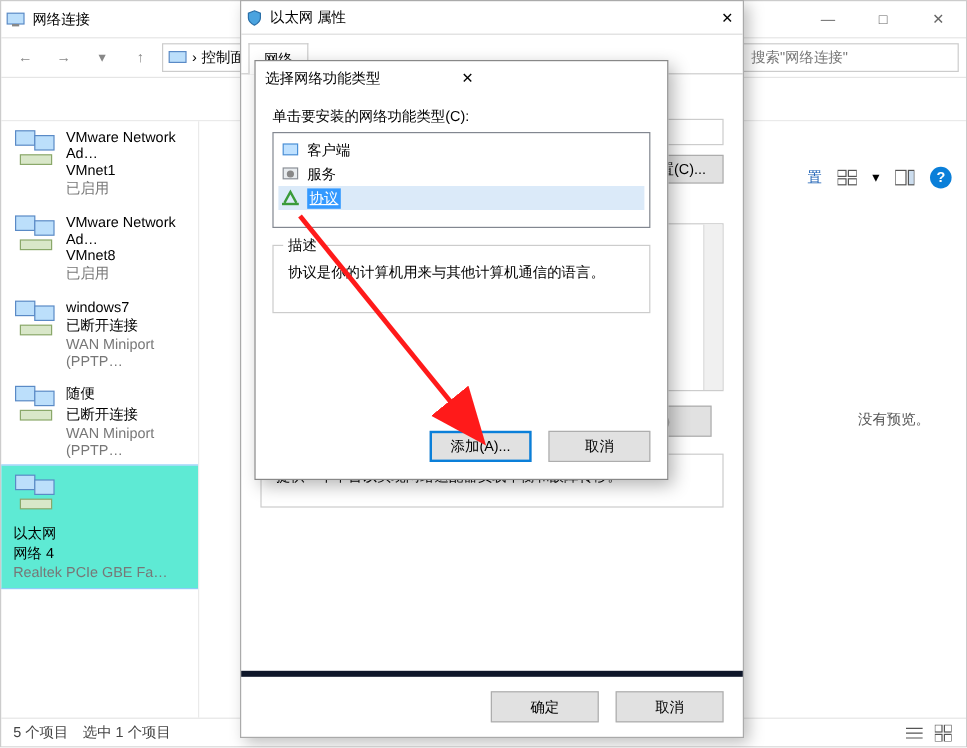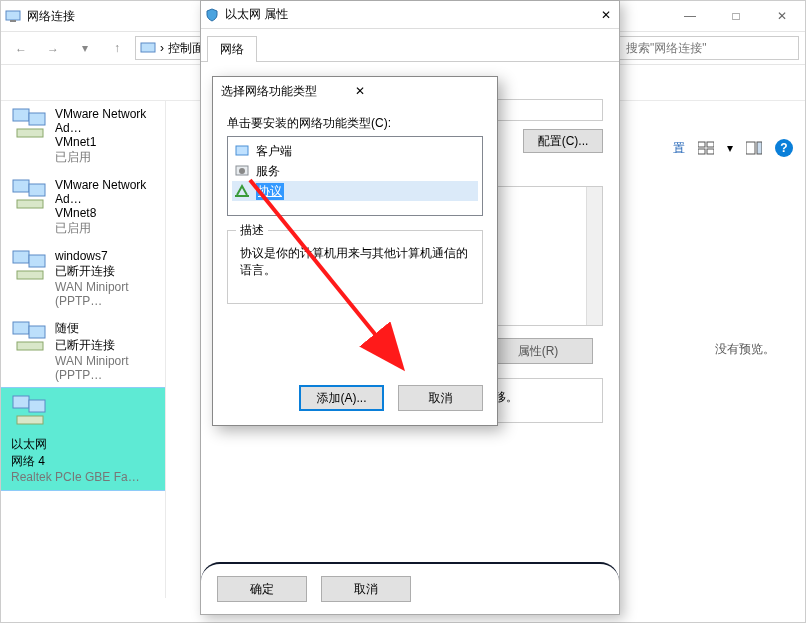--- a/index.html
+++ b/index.html
@@ -47,24 +47,24 @@
   .conn-row { display:flex; align-items:center; gap:8px; margin:8px 0;}
   .conn-box { flex:1; height:22px; border:1px solid #ccc; }
   .cfgbtn { width:80px; height:24px; border:1px solid #adadad; background:#e1e1e1; text-align:center; line-height:22px;}
   .listbox-outline { border:1px solid #ccc; height:140px; margin-top:6px; position:relative;}
   .listbox-outline .scrollbar { position:absolute; right:0; top:0; bottom:0; width:16px; background:#f0f0f0; border-left:1px solid #ddd;}
   .btnrow { display:flex; gap:18px; justify-content:center; margin-top:12px;}
   .btn { width:110px; height:26px; border:1px solid #adadad; background:#e1e1e1; display:flex;align-items:center;justify-content:center; color:#555;}
   .btn.enabled { color:#000; }
   .group { border:1px solid #ccc; margin-top:14px; padding:10px 12px 16px; position:relative;}
   .group .legend { position:absolute; top:-9px; left:8px; background:#fff; padding:0 4px; }
-  .footer-btns { display:flex; justify-content:flex-start; gap:14px; padding:12px 16px; border-top:2px solid #0f172a;border-radius:19px;}
-
-  
-  .modal-sel { position:absolute; left:212px; top:50px; width:286px; height:350px; background:#fff; border:1px solid #888; box-shadow:5px 5px 14px rgba(0,0,0,.3); z-index:10; display:flex; flex-direction:column;margin-top:26px;}
+  .footer-btns { display:flex; justify-content:flex-end; gap:14px; padding:12px 16px; border-top:5px solid #0f172a;}
+
+  
+  .modal-sel { position:absolute; left:212px; top:50px; width:345px; height:350px; background:#fff; border:1px solid #888; box-shadow:5px 5px 14px rgba(0,0,0,.3); z-index:10; display:flex; flex-direction:column;}
   .modal-sel .dlg-title { height:28px; display:flex; align-items:center; padding:0 8px; }
   .modal-sel .dlg-title span { flex:1; }
   .closebtn { padding:2px 8px; }
   .sel-body { padding:10px 14px; flex:1; display:flex; flex-direction:column;}
   .sel-list { border:1px solid #828790; height:80px; padding:4px 4px; margin-top:4px;}
   .sel-item { display:flex; align-items:center; gap:6px; height:20px; padding:0 2px;}
   .sel-item.sel { background:#dbeaf9; }
   .sel-item.sel .txt { background:#3399ff; color:#fff; padding:0 2px;text-decoration:underline;}
   .desc-group { border:1px solid #ccc; margin-top:14px; padding:14px 12px 24px; position:relative;}
   .desc-group .legend { position:absolute; top:-9px; left:8px; background:#fff; padding:0 4px;}
@@ -212,20 +212,41 @@
             <div class="status">网络 4</div>
             <div class="sub">Realtek PCIe GBE Fa…</div>
           </div>
         </div>
       </div>
     <div class="preview">
       <div class="nopreview">没有预览。</div>
     </div>
   </div>
 
+  <div class="statusbar">
+    <span>5 个项目</span>
+    <span>选中 1 个项目</span>
+    <div class="right">
+      <span class="smallicon">
+        <svg width="14" height="14">
+            <line x1="0" y1="3" x2="14" y2="3" stroke="#555"></line>
+            <line x1="0" y1="7" x2="14" y2="7" stroke="#555"></line>
+            <line x1="0" y1="11" x2="14" y2="11" stroke="#555"></line>
+          </svg>
+      </span>
+      <span class="smallicon">
+        <svg width="14" height="14">
+            <rect x="0" y="0" width="6" height="6" fill="none" stroke="#555"></rect>
+            <rect x="8" y="0" width="6" height="6" fill="none" stroke="#555"></rect>
+            <rect x="0" y="8" width="6" height="6" fill="none" stroke="#555"></rect>
+            <rect x="8" y="8" width="6" height="6" fill="none" stroke="#555"></rect>
+          </svg>
+      </span>
+    </div>
+  </div>
 </div>
 
 <div class="modal-prop">
   <div class="titlebar">
     <span>
       <svg width="14" height="14">
           <path d="M7 1 L12 3 V7 C12 10 9 12 7 13 C5 12 2 10 2 7 V3 Z" fill="#4aa3df" stroke="#2a6fa8"></path>
         </svg>
     </span>
     <span style="margin-left:6px">以太网 属性</span>

